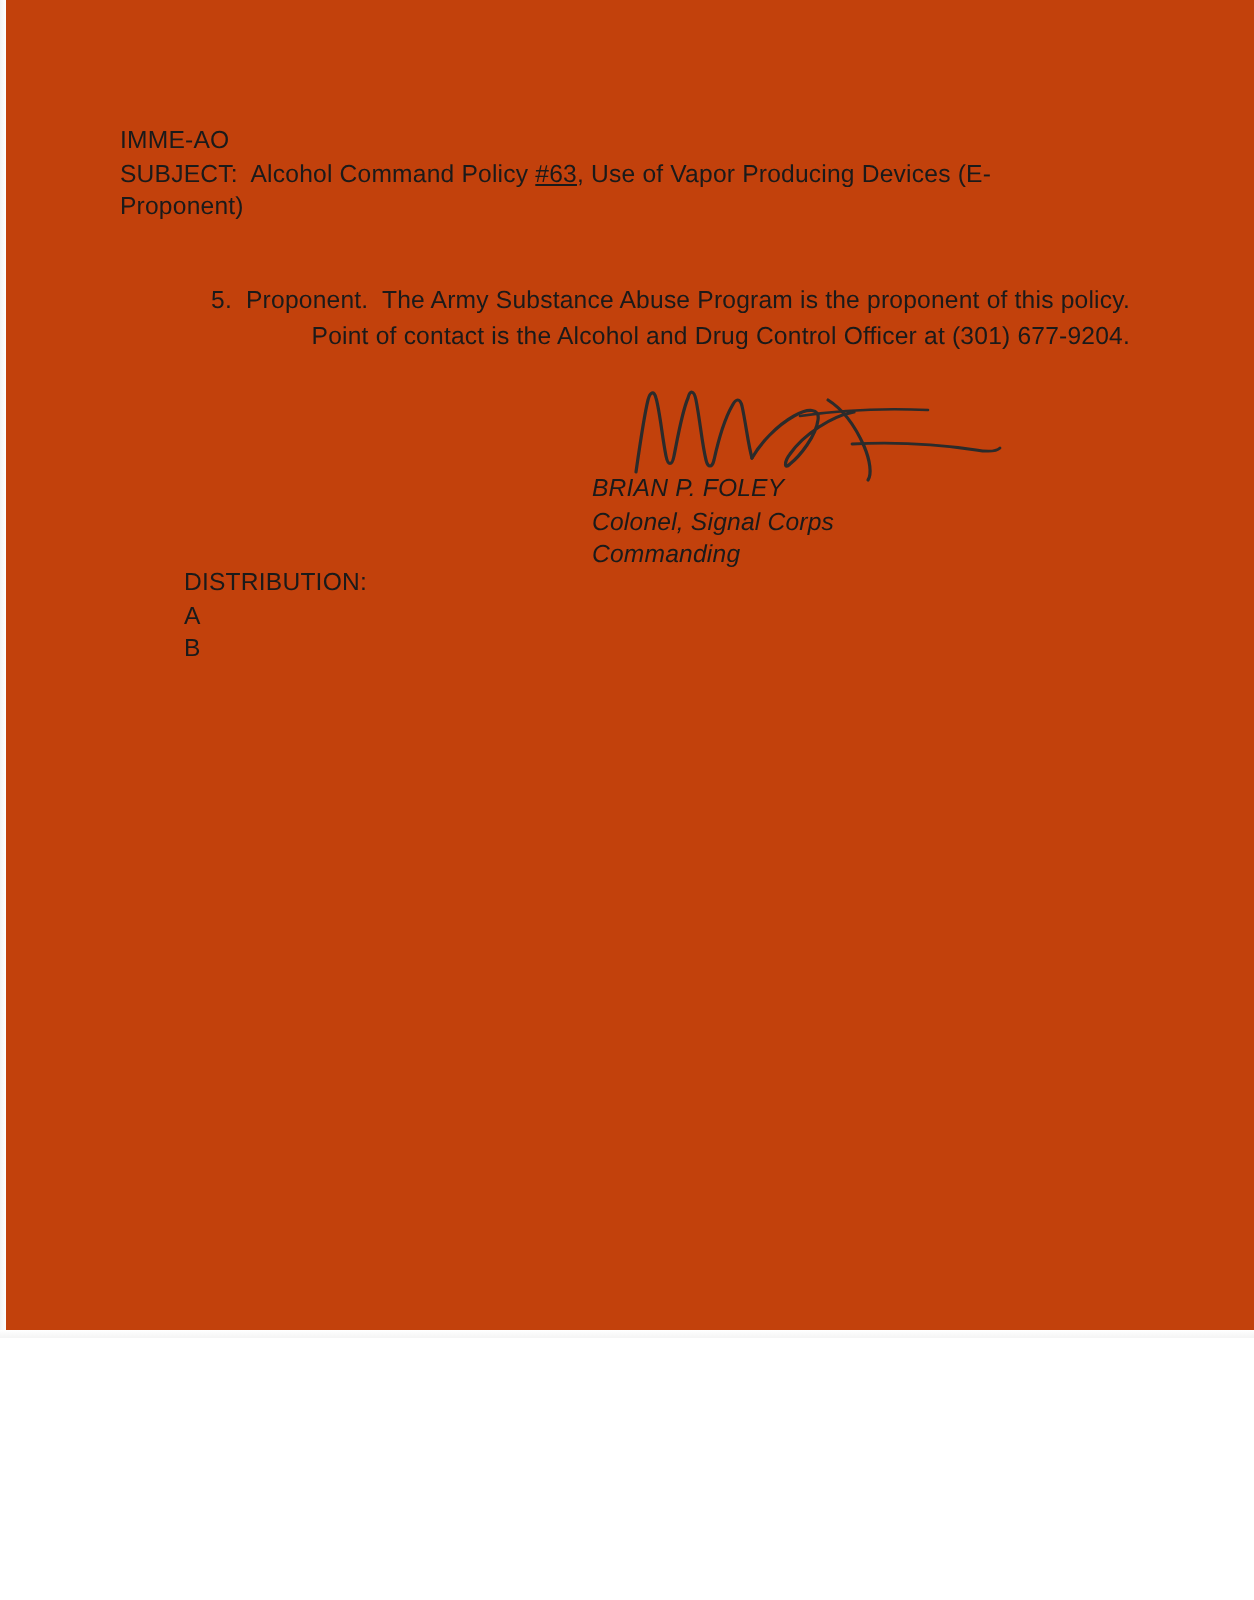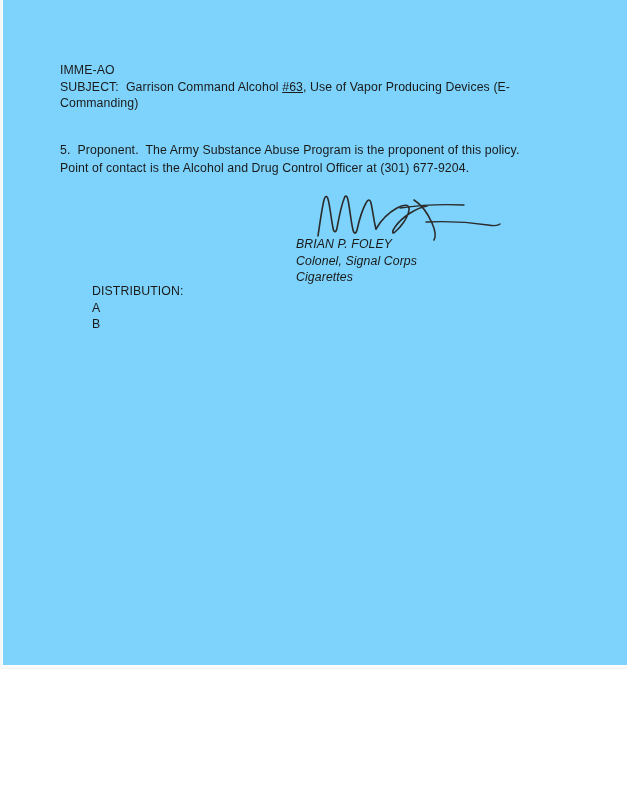--- a/index.html
+++ b/index.html
@@ -8,21 +8,21 @@
     background: #ffffff;
   }
   body {
     font-family: "Liberation Sans", sans-serif;
     color: #1a1a1a;
   }
   .page {
     position: relative;
     width: 627px;
     height: 669px;
-    background: #7dd3fc;
+    background: #c2410c;
     overflow: hidden;
     box-sizing: border-box;
   }
   
   .scan-edge-left {
     position: absolute;
     left: 0;
     top: 0;
     width: 3px;
     height: 800px;
@@ -63,20 +63,21 @@
   }
 
   .para {
     position: absolute;
     left: 60px;
     top: 142px;
     width: 505px;
     font-size: 12.3px;
     line-height: 17.5px;
     letter-spacing: 0.1px;
+    text-align: right;
   }
   .para-line {
     white-space: pre-wrap;
   }
 
   .signature-area {
     position: absolute;
     left: 296px;
     top: 192px;
     width: 260px;
@@ -122,43 +123,43 @@
 <body>
 
 <div class="page">
 
   <div class="scan-edge-left"></div>
   <div class="scan-edge-bottom"></div>
   <div class="scan-mark"></div>
 
   <div class="header-block">
     <div class="header-line">IMME-AO</div>
-    <div class="header-line subject-line"><span>SUBJECT:</span><span>  Garrison Command Alcohol </span><span class="u">#63</span><span>, Use of Vapor Producing Devices (E-</span></div>
-    <div class="header-line">Commanding)</div>
+    <div class="header-line subject-line"><span>SUBJECT:</span><span>  Alcohol Command Policy </span><span class="u">#63</span><span>, Use of Vapor Producing Devices (E-</span></div>
+    <div class="header-line">Proponent)</div>
   </div>
 
   <div class="para">
     <div class="para-line">5.  Proponent.  The Army Substance Abuse Program is the proponent of this policy.</div>
     <div class="para-line">Point of contact is the Alcohol and Drug Control Officer at (301) 677-9204.</div>
   </div>
 
   <div class="signature-area">
     <svg width="260" height="50" viewBox="0 0 260 50" fill="none" xmlns="http://www.w3.org/2000/svg">
       <path d="M22 44 C24 30 26 16 28 8 C29 4 31 3 32 7 C34 14 35 26 37 36 C38 41 40 41 41 36 C43 26 45 14 48 7 C49 3 51 3 52 8 C54 18 55 30 57 38 C58 42 60 42 61 38 C63 29 66 18 70 11 C72 7 74 7 75 11 C77 20 78 30 80 37" stroke="#2b2b2b" stroke-width="1.6" stroke-linecap="round" stroke-linejoin="round"></path>
       <path d="M80 37 C84 30 92 21 101 16 C108 12 114 12 113 18 C112 26 104 36 99 40 C96 43 96 39 99 35 C106 25 120 16 131 14" stroke="#2b2b2b" stroke-width="1.6" stroke-linecap="round" stroke-linejoin="round"></path>
       <path d="M118 8 C126 13 132 22 136 31 C139 38 140 45 138 48" stroke="#2b2b2b" stroke-width="1.6" stroke-linecap="round" stroke-linejoin="round"></path>
       <path d="M104 16 C124 13 146 12 168 13" stroke="#2b2b2b" stroke-width="1.3" stroke-linecap="round"></path>
       <path d="M130 30 C150 29 172 30 192 33 C198 34 202 34 204 32" stroke="#2b2b2b" stroke-width="1.4" stroke-linecap="round"></path>
     </svg>
   </div>
 
   <div class="sig-block">
     <div>BRIAN P. FOLEY</div>
     <div>Colonel, Signal Corps</div>
-    <div>Cigarettes</div>
+    <div>Commanding</div>
   </div>
 
   <div class="distribution">
     <div>DISTRIBUTION:</div>
     <div>A</div>
     <div>B</div>
   </div>
 
   <div class="page-number">2</div>
 

